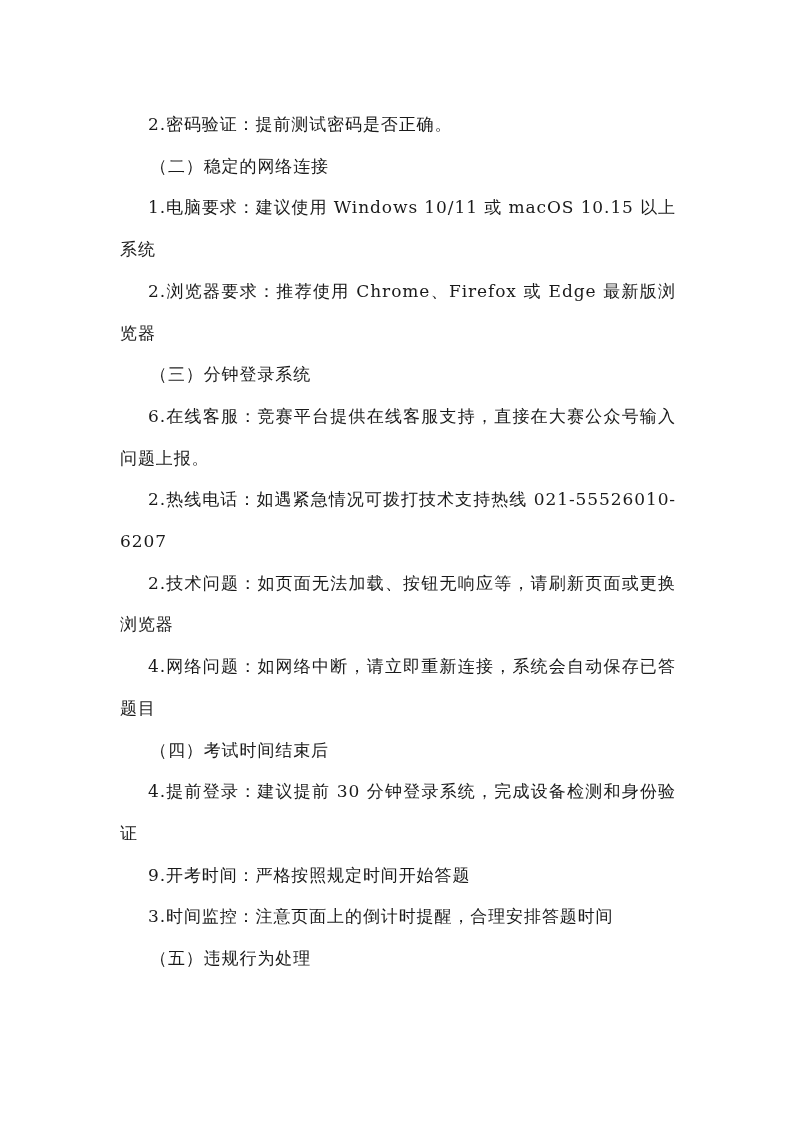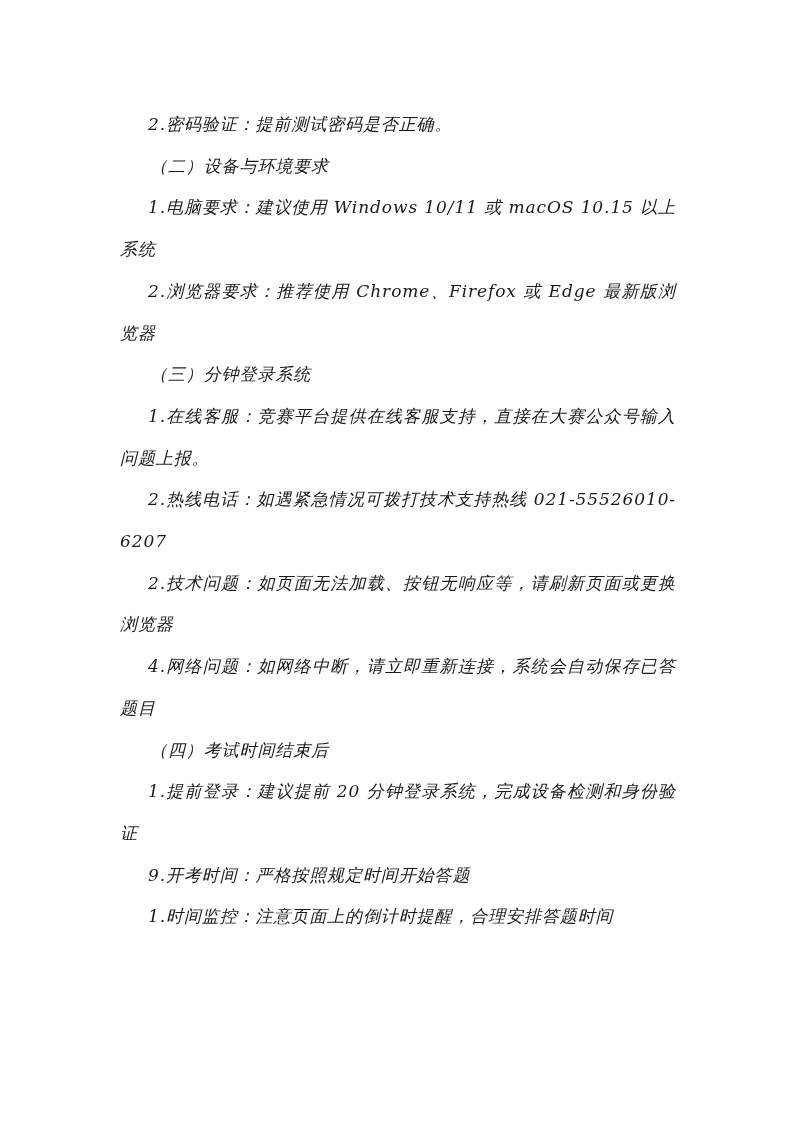--- a/index.html
+++ b/index.html
@@ -1,35 +1,36 @@
 <!DOCTYPE html>
 <html><head>
 <meta charset="utf-8">
 <style>
   html, body { margin: 0; padding: 0; background: #ffffff; }
   body { width: 794px; height: 1123px; position: relative; overflow: hidden;
          font-family: "DejaVu Serif", "Liberation Serif", serif; color: #1a1a1a; }
   .page { position: absolute; left: 0; top: 0; width: 794px; height: 1123px; background: #fff; }
-  .content { position: absolute; left: 120px; top: 104px; width: 556px; font-style: italic; }
+  .content { position: absolute; left: 120px; top: 104px; width: 556px; }
   .para { font-size: 17px; line-height: 41.7px; margin: 0; text-align: justify;
           text-indent: 28px; letter-spacing: 0.9px; white-space: normal; word-break: break-all; }
   .heading { text-indent: 30px; }
 </style>
 </head>
 <body>
 
 <div class="page">
   <div class="content">
     <p class="para">2.密码验证：提前测试密码是否正确。</p>
-    <p class="para heading">（二）设备与环境要求</p>
+    <p class="para heading">（二）稳定的网络连接</p>
     <p class="para">1.电脑要求：建议使用 Windows 10/11 或 macOS 10.15 以上系统</p>
     <p class="para">2.浏览器要求：推荐使用 Chrome、Firefox 或 Edge 最新版浏览器</p>
     <p class="para heading">（三）分钟登录系统</p>
-    <p class="para">1.在线客服：竞赛平台提供在线客服支持，直接在大赛公众号输入问题上报。</p>
+    <p class="para">6.在线客服：竞赛平台提供在线客服支持，直接在大赛公众号输入问题上报。</p>
     <p class="para">2.热线电话：如遇紧急情况可拨打技术支持热线 021-55526010-6207</p>
     <p class="para">2.技术问题：如页面无法加载、按钮无响应等，请刷新页面或更换浏览器</p>
     <p class="para">4.网络问题：如网络中断，请立即重新连接，系统会自动保存已答题目</p>
     <p class="para heading">（四）考试时间结束后</p>
-    <p class="para">1.提前登录：建议提前 20 分钟登录系统，完成设备检测和身份验证</p>
+    <p class="para">4.提前登录：建议提前 30 分钟登录系统，完成设备检测和身份验证</p>
     <p class="para">9.开考时间：严格按照规定时间开始答题</p>
-    <p class="para">1.时间监控：注意页面上的倒计时提醒，合理安排答题时间</p>
+    <p class="para">3.时间监控：注意页面上的倒计时提醒，合理安排答题时间</p>
+    <p class="para heading">（五）违规行为处理</p>
   </div>
 </div>
 
 </body></html>

